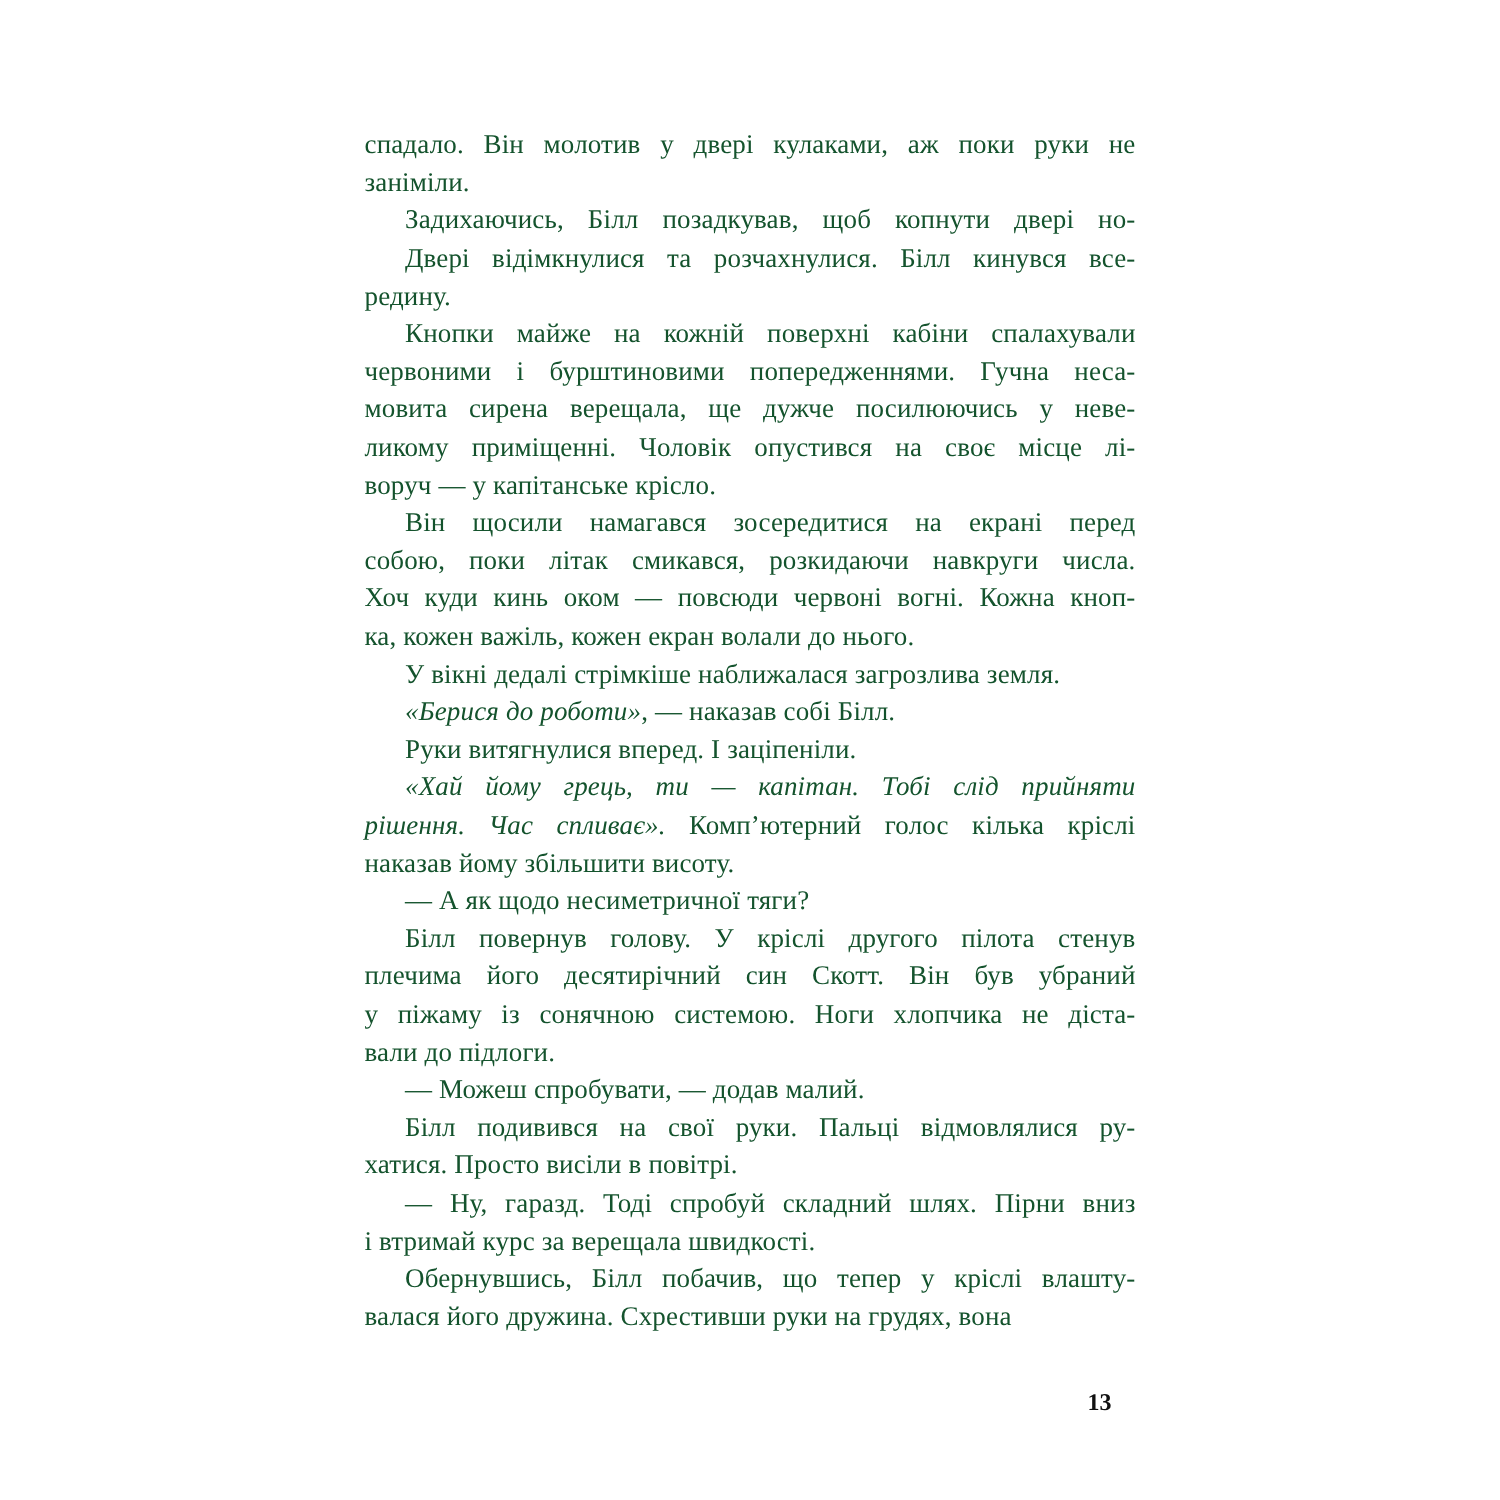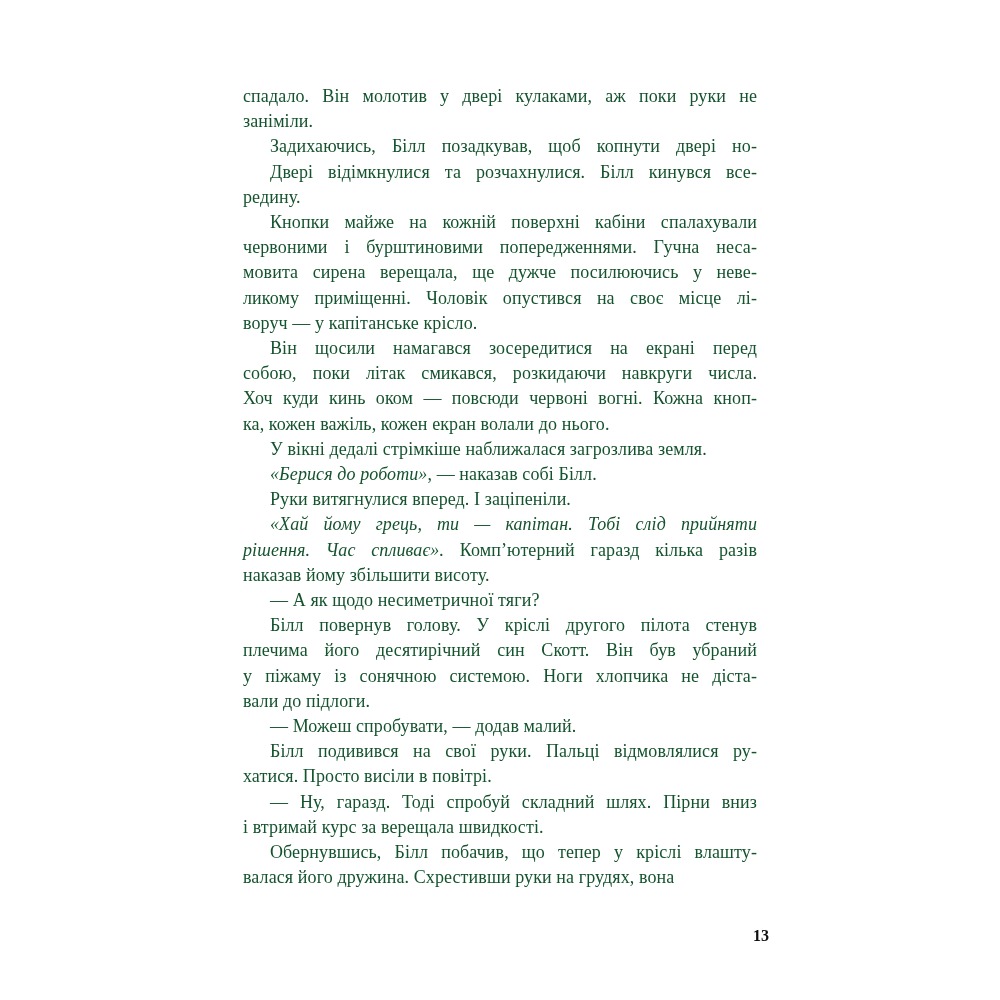--- a/index.html
+++ b/index.html
@@ -25,21 +25,21 @@
   .line {
     text-align: justify;
     text-align-last: justify;
     white-space: normal;
   }
   .line.plast { text-align-last: left; }
   .line.indent { text-indent: 27px; }
   .it { font-style: italic; }
   .page-number {
     position: absolute;
-    left: 259px;
+    left: 231px;
     top: 927px;
     width: 510px;
     text-align: right;
     font-weight: 700;
     font-size: 16px;
     color: #101010;
   }
 </style>
 </head>
 <body>
@@ -56,21 +56,21 @@
     <div class="line"><span>ликому приміщенні. Чоловік опустився на своє місце лі-</span></div>
     <div class="line plast"><span>воруч — у капітанське крісло.</span></div>
     <div class="line indent"><span>Він щосили намагався зосередитися на екрані перед</span></div>
     <div class="line"><span>собою, поки літак смикався, розкидаючи навкруги числа.</span></div>
     <div class="line"><span>Хоч куди кинь оком — повсюди червоні вогні. Кожна кноп-</span></div>
     <div class="line plast"><span>ка, кожен важіль, кожен екран волали до нього.</span></div>
     <div class="line indent plast"><span>У вікні дедалі стрімкіше наближалася загрозлива земля.</span></div>
     <div class="line indent plast"><span class="it">«Берися до роботи»</span><span>, — наказав собі Білл.</span></div>
     <div class="line indent plast"><span>Руки витягнулися вперед. І заціпеніли.</span></div>
     <div class="line indent"><span class="it">«Хай йому грець, ти — капітан. Тобі слід прийняти</span></div>
-    <div class="line"><span class="it">рішення. Час спливає».</span><span> Комп’ютерний гаразд кілька разів</span></div>
+    <div class="line"><span class="it">рішення. Час спливає».</span><span> Комп’ютерний голос кілька кріслі</span></div>
     <div class="line plast"><span>наказав йому збільшити висоту.</span></div>
     <div class="line indent plast"><span>— А як щодо несиметричної тяги?</span></div>
     <div class="line indent"><span>Білл повернув голову. У кріслі другого пілота стенув</span></div>
     <div class="line"><span>плечима його десятирічний син Скотт. Він був убраний</span></div>
     <div class="line"><span>у піжаму із сонячною системою. Ноги хлопчика не діста-</span></div>
     <div class="line plast"><span>вали до підлоги.</span></div>
     <div class="line indent plast"><span>— Можеш спробувати, — додав малий.</span></div>
     <div class="line indent"><span>Білл подивився на свої руки. Пальці відмовлялися ру-</span></div>
     <div class="line plast"><span>хатися. Просто висіли в повітрі.</span></div>
     <div class="line indent"><span>— Ну, гаразд. Тоді спробуй складний шлях. Пірни вниз</span></div>

